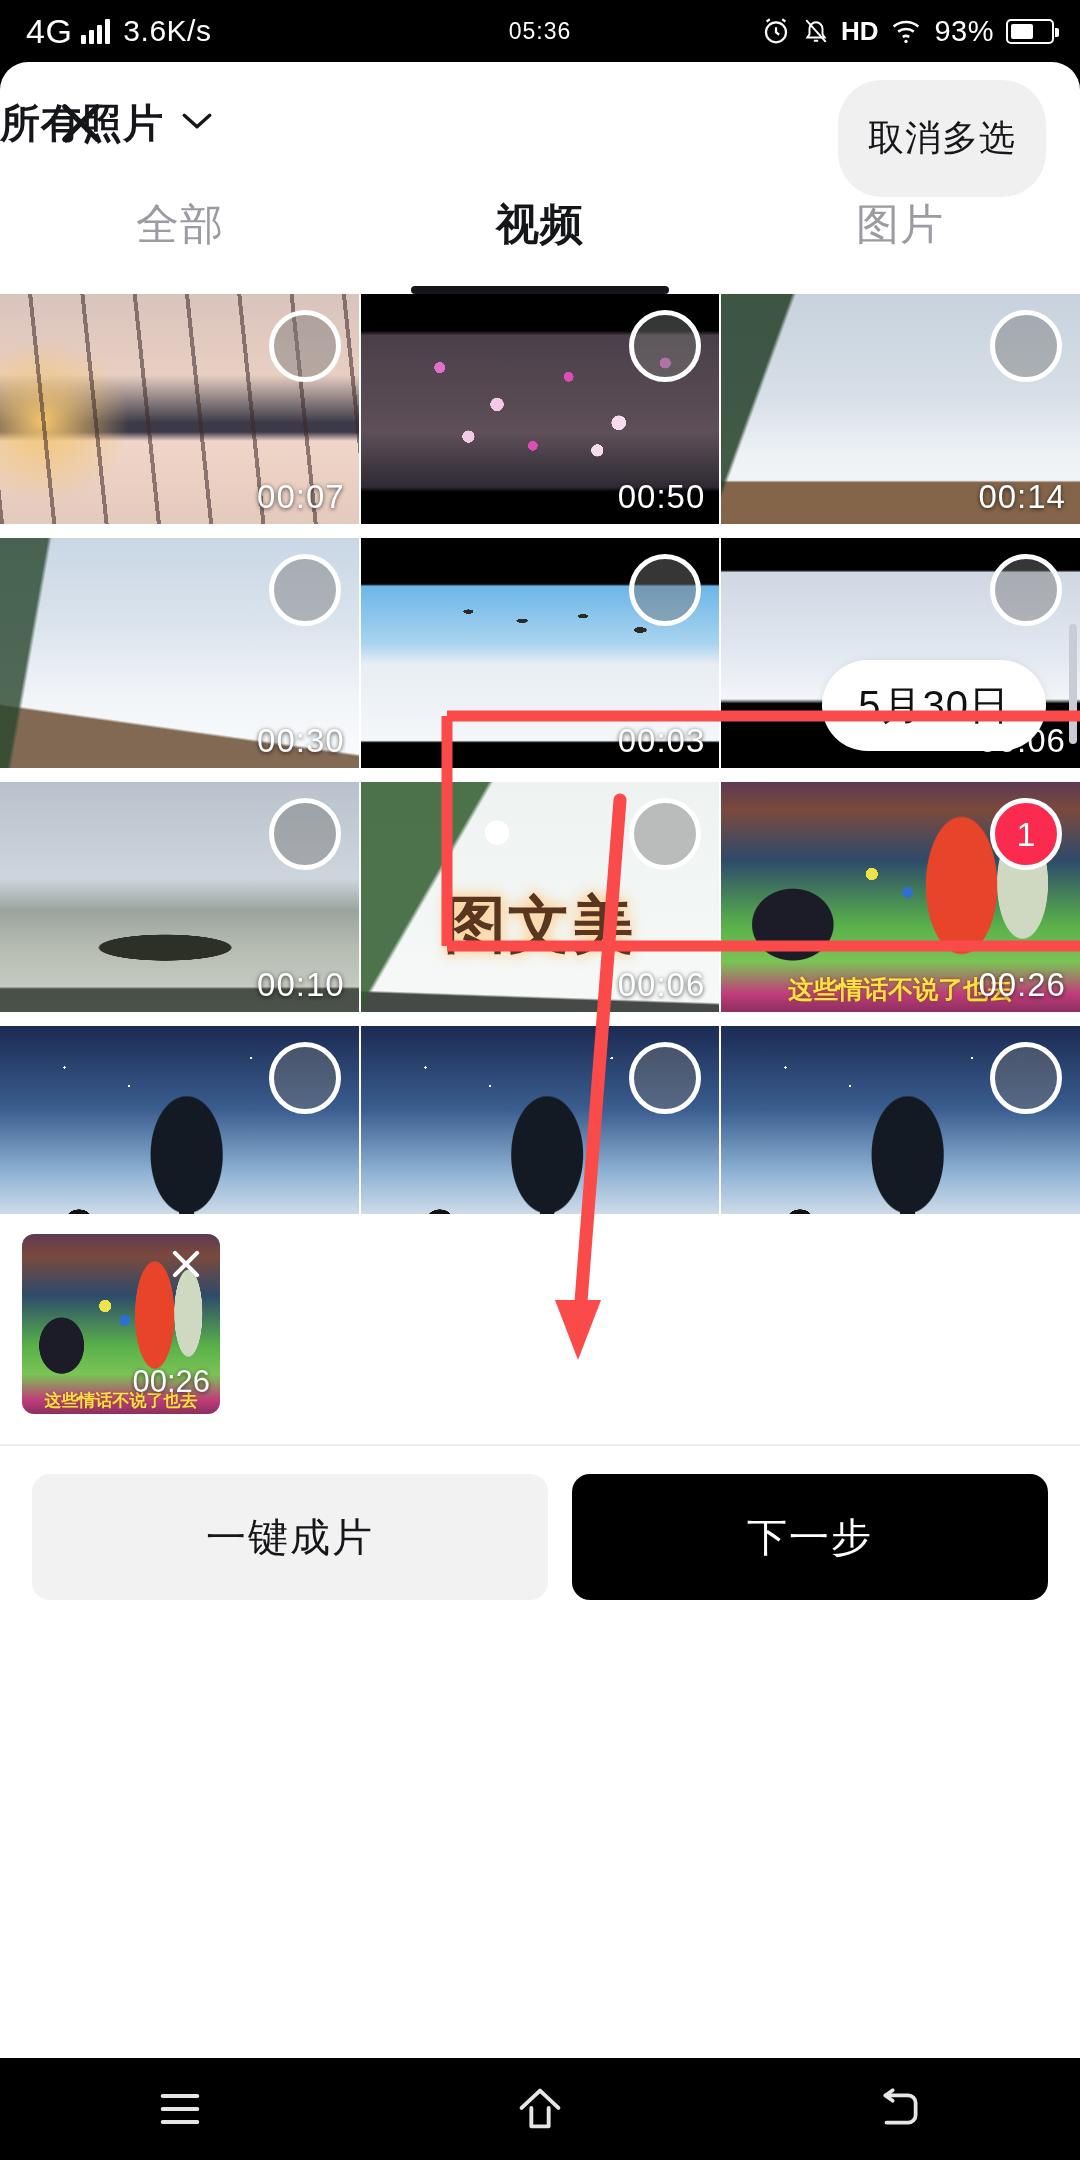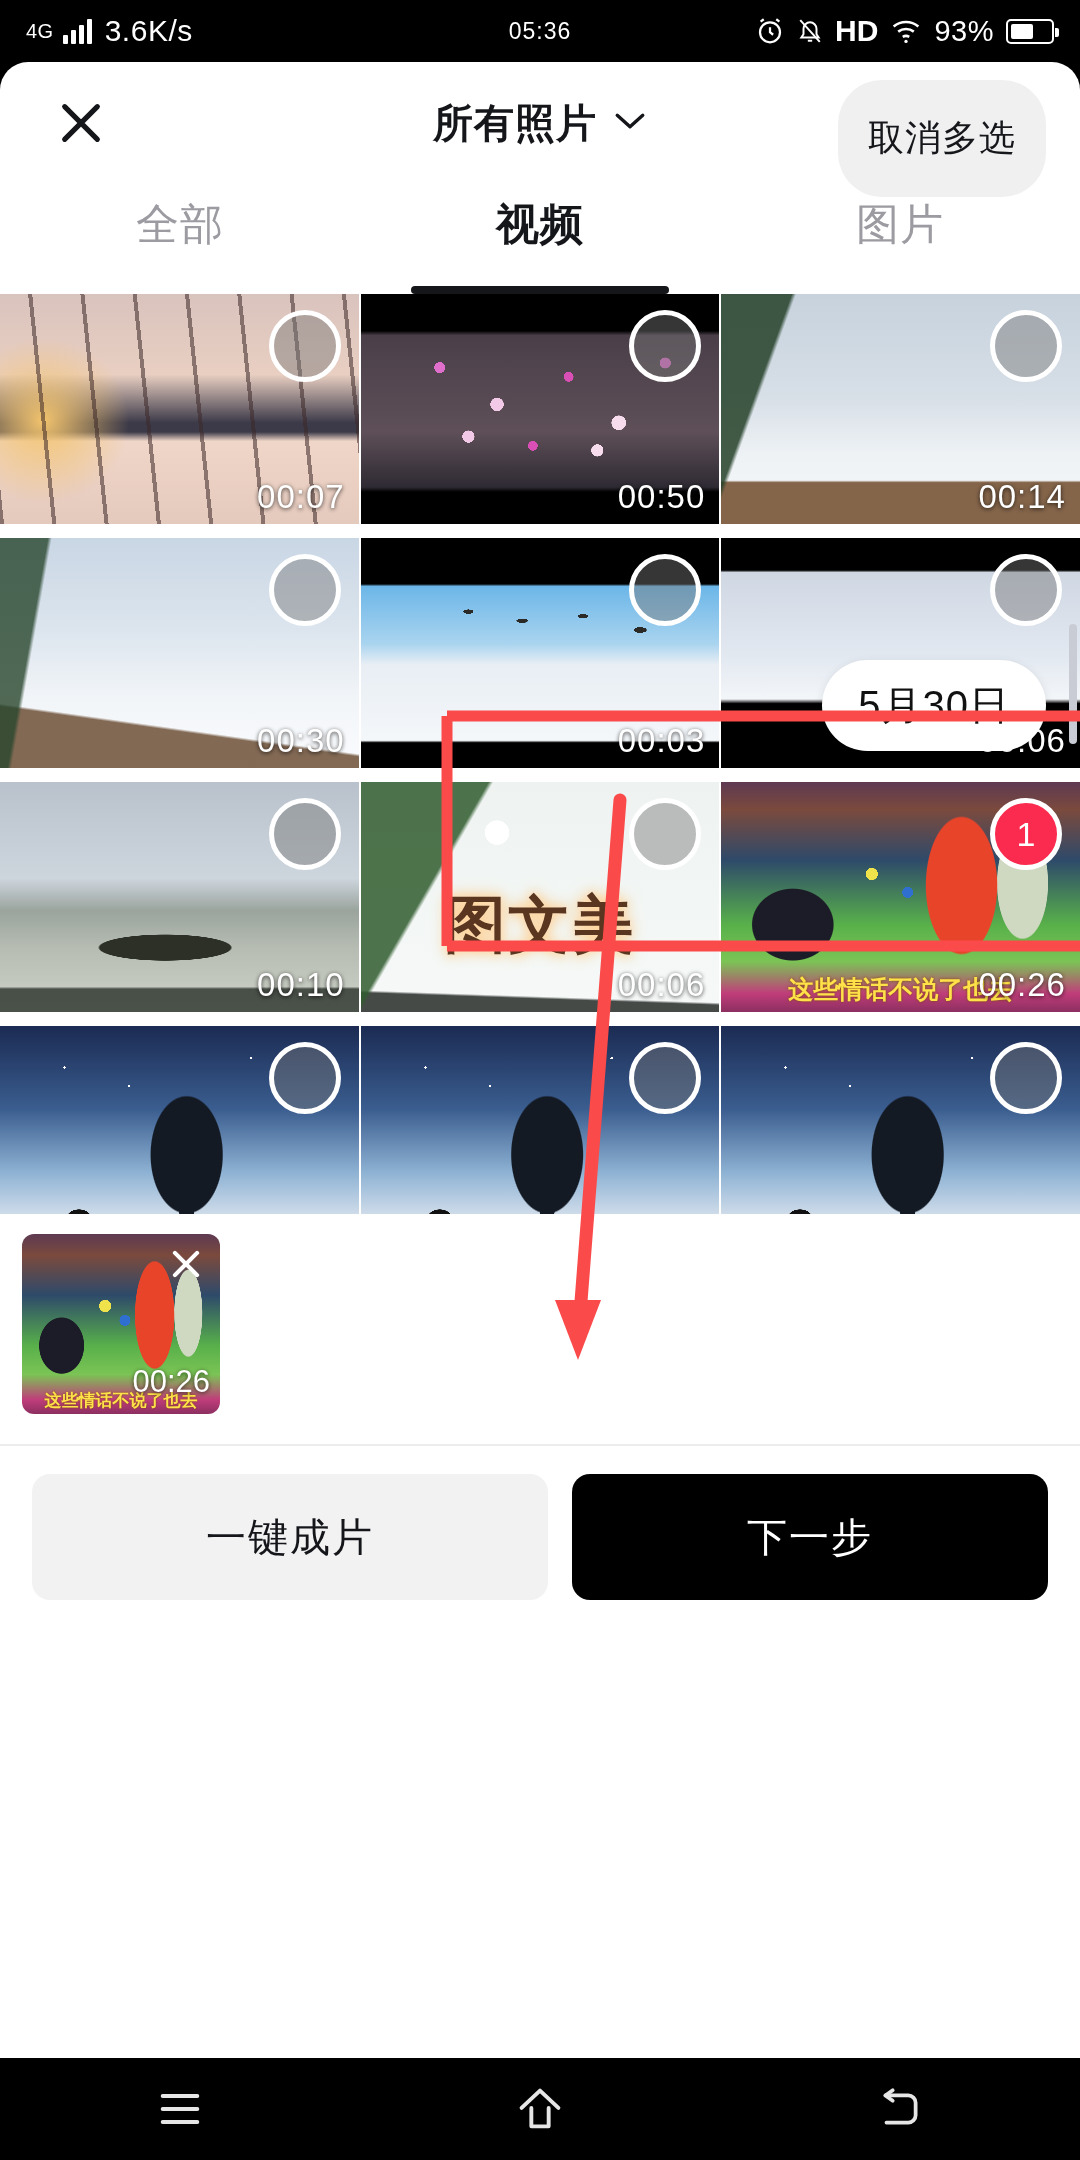--- a/index.html
+++ b/index.html
@@ -6,51 +6,51 @@
   html,body { width:1080px; height:2160px; background:#000; }
   body { font-family:"Liberation Sans","DejaVu Sans",sans-serif; overflow:hidden; position:relative; }
 
   
   .statusbar{
     position:absolute; left:0; top:0; width:1080px; height:62px;
     background:#000; color:#fff; display:flex; align-items:center;
     padding:0 26px; font-size:30px; letter-spacing:.5px;
   }
   .sb-left{ display:flex; align-items:center; gap:9px; }
-  .sb-4g{ font-size:20px; font-weight:500; }
+  .sb-4g{ font-size:34px; font-weight:500; }
   .sig{ display:flex; align-items:flex-end; gap:3px; height:26px; }
   .sig i{ display:block; width:5px; background:#fff; border-radius:1px; }
   .sig i:nth-child(1){height:9px;} .sig i:nth-child(2){height:14px;}
   .sig i:nth-child(3){height:19px;} .sig i:nth-child(4){height:25px;}
   .sb-speed{ font-size:30px; margin-left:4px;}
   .sb-center{ position:absolute; left:0; right:0; text-align:center; font-size:23px; letter-spacing:1px;}
   .sb-right{ margin-left:auto; display:flex; align-items:center; gap:12px; z-index:2;}
   .sb-right svg{ display:block; }
-  .sb-hd{ font-size:30px; font-weight:600; letter-spacing:0px;}
+  .sb-hd{ font-size:26px; font-weight:600; letter-spacing:0px;}
   .sb-pct{ font-size:29px; }
   .batt{ width:48px; height:25px; border:2.5px solid #fff; border-radius:5px; position:relative; padding:3px;}
   .batt:after{content:"";position:absolute;right:-7px;top:7px;width:4px;height:9px;background:#fff;border-radius:0 2px 2px 0;}
   .batt i{display:block;height:100%;width:58%;background:#fff;border-radius:2px;}
 
   
   .sheet{
     position:absolute; left:0; top:62px; width:1080px; height:2036px;
     background:#fff; border-radius:28px 28px 0 0; overflow:hidden;
   }
 
   
   .header{ position:relative; height:120px; }
   .close-btn{
     position:absolute; left:46px; top:26px; width:70px; height:70px;
     display:flex; align-items:center; justify-content:center;
   }
   .close-btn svg{ display:block; }
   .title-wrap{
     position:absolute; left:0; right:0; top:30px; height:62px;
-    display:flex; align-items:center; justify-content:center; gap:16px;
+    display:flex; align-items:center; gap:16px;
   }
   .title-text{ font-size:40px; color:#15161a; font-weight:600; letter-spacing:1px;}
   .chev{ display:block; }
   .multi-btn{
     position:absolute; right:34px; top:18px;
     background:#f0f0f1; border-radius:44px;
     padding:34px 30px; font-size:36px; color:#16171b; font-weight:500;
     letter-spacing:1px;
   }
 

